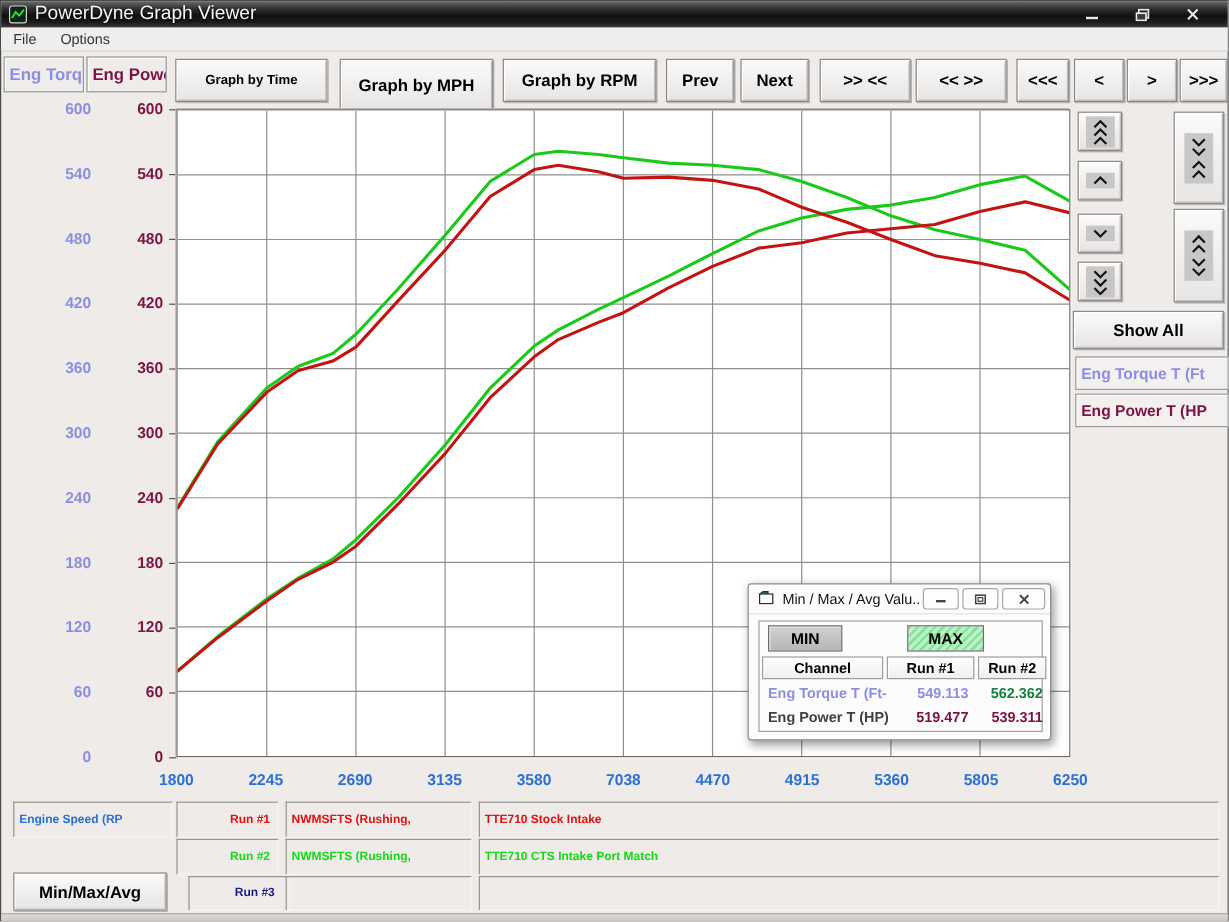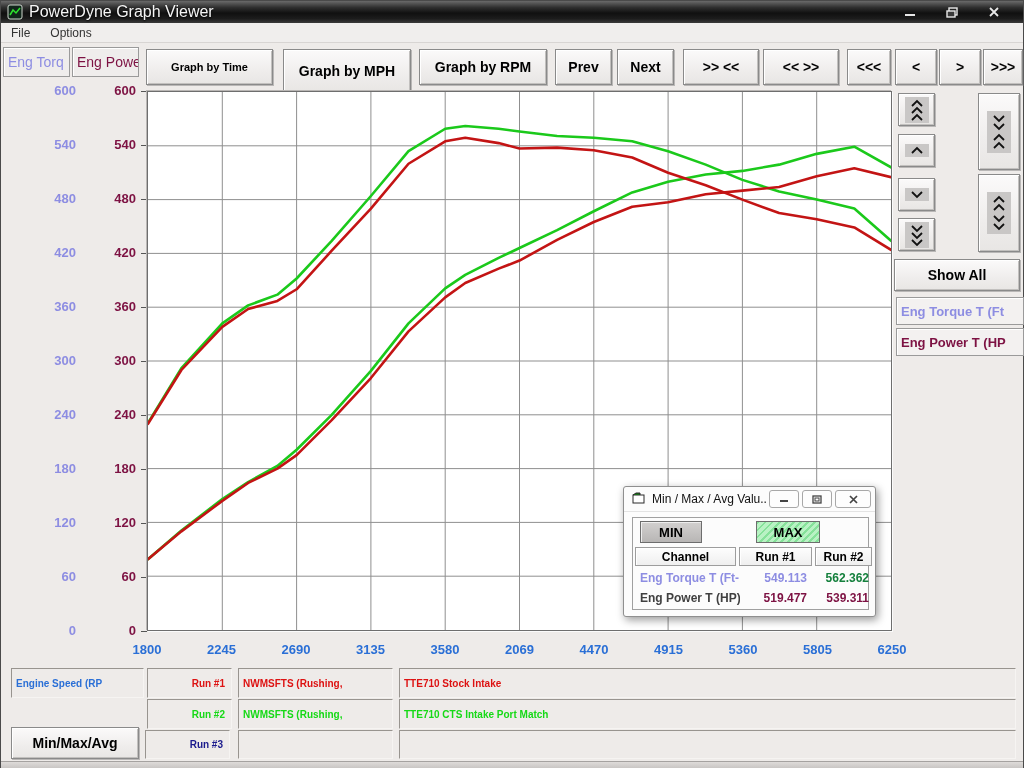--- a/index.html
+++ b/index.html
@@ -24,21 +24,21 @@
 
   
   .btn { background:linear-gradient(180deg,#fbfafa 0%,#efedec 60%,#e8e6e4 100%);
     border:1px solid #8a8a8a; box-shadow:inset 1px 1px 0 #ffffff, inset -1px -1px 0 #c2c0be, 1px 1px 0 rgba(120,120,120,.45);
     font-weight:bold; font-size:13px; color:#000; display:flex; align-items:center; justify-content:center;
     position:absolute; cursor:default; white-space:nowrap; }
 
   
   .chan-tab { position:absolute; top:46px; height:30px; width:67px; background:#efedec;
     border:1px solid #9a9a9a; box-shadow:inset 1px 1px 0 #fff;
-    font-weight:normal; font-size:14px; display:flex; align-items:center; padding-left:4px;
+    font-weight:bold; font-size:14px; display:flex; align-items:center; padding-left:4px;
     overflow:hidden; white-space:nowrap; }
 
   
   #plot { position:absolute; left:146px; top:90px; width:745px; height:540px; background:#ffffff;
     border:1px solid #6e6e6e; box-shadow:-1px -1px 0 #b9b6b4, 1px 1px 0 #fbfbfb; }
   #plot svg { display:block; width:100%; height:100%; }
   .ytick-mark { position:absolute; width:6px; height:1px; background:#555; left:140px; }
   .ylabel { position:absolute; font-weight:bold; font-size:13px; text-align:right; }
   .xlabel { position:absolute; font-weight:bold; font-size:13px; color:#2a6fd6; text-align:center; width:64px; top:641px; }
 
@@ -198,21 +198,21 @@
         <polyline points="0.0,333.0 33.5,279.0 74.5,235.8 100.4,217.8 129.7,209.7 149.0,198.0 184.2,159.3 223.5,117.0 261.2,72.0 298.0,49.5 318.1,45.9 351.6,51.3 372.5,56.7 410.2,55.8 447.0,58.5 485.5,65.7 521.5,81.0 559.2,93.6 596.0,108.0 632.8,121.5 670.5,127.8 708.2,135.9 745.0,158.4" fill="none" stroke="#c31414" stroke-width="2.6" stroke-linejoin="round" stroke-linecap="round"></polyline>
       </svg>
   </div>
 
   <div id="xaxis">
       <div class="xlabel" style="left: 114px;">1800</div>
       <div class="xlabel" style="left: 188.5px;">2245</div>
       <div class="xlabel" style="left: 263px;">2690</div>
       <div class="xlabel" style="left: 337.5px;">3135</div>
       <div class="xlabel" style="left: 412px;">3580</div>
-      <div class="xlabel" style="left: 486.5px;">2069</div>
+      <div class="xlabel" style="left: 486.5px;">7038</div>
       <div class="xlabel" style="left: 561px;">4470</div>
       <div class="xlabel" style="left: 635.5px;">4915</div>
       <div class="xlabel" style="left: 710px;">5360</div>
       <div class="xlabel" style="left: 784.5px;">5805</div>
       <div class="xlabel" style="left: 859px;">6250</div>
     </div>
 
   <div class="btn chev-btn" style="left:897px; top:92px;  width:37px; height:33px;">
     <span class="chev-inner">
         <svg width="16" height="22">
@@ -302,20 +302,20 @@
   </div>
 
   <div class="sunken" style="left:10px; top:667px; width:133px; height:30px; padding-left:4px; color:#2a6fd6;">Engine Speed (RP</div>
   <div id="run-rows">
       <div class="sunken" style="left: 146px; top: 667px; width: 85px; height: 30px; color: rgb(221, 18, 18); justify-content: flex-end; padding: 0px 6px;">Run #1</div>
       <div class="sunken" style="left: 237px; top: 667px; width: 155px; height: 30px; color: rgb(221, 18, 18); justify-content: flex-start; padding: 0px 4px;">NWMSFTS (Rushing,</div>
       <div class="sunken" style="left: 398px; top: 667px; width: 617px; height: 30px; color: rgb(221, 18, 18); justify-content: flex-start; padding: 8px 4px;">TTE710 Stock Intake</div>
       <div class="sunken" style="left: 146px; top: 698px; width: 85px; height: 30px; color: rgb(22, 217, 22); justify-content: flex-end; padding: 0px 6px;">Run #2</div>
       <div class="sunken" style="left: 237px; top: 698px; width: 155px; height: 30px; color: rgb(22, 217, 22); justify-content: flex-start; padding: 0px 4px;">NWMSFTS (Rushing,</div>
       <div class="sunken" style="left: 398px; top: 698px; width: 617px; height: 30px; color: rgb(22, 217, 22); justify-content: flex-start; padding: 5px 4px;">TTE710 CTS Intake Port Match</div>
-      <div class="sunken" style="left: 144px; top: 729px; width: 85px; height: 29px; color: rgb(26, 26, 140); justify-content: flex-end; padding: 0px 6px;">Run #3</div>
+      <div class="sunken" style="left: 156px; top: 729px; width: 85px; height: 29px; color: rgb(26, 26, 140); justify-content: flex-end; padding: 0px 12px;">Run #3</div>
       <div class="sunken" style="left: 237px; top: 729px; width: 155px; height: 29px; color: rgb(26, 26, 140); justify-content: flex-start; padding: 0px 4px;"></div>
       <div class="sunken" style="left: 398px; top: 729px; width: 617px; height: 29px; color: rgb(26, 26, 140); justify-content: flex-start; padding: 0px 4px;"></div>
     </div>
   <div class="btn" style="left:10px; top:726px; width:128px; height:32px; font-size:14px;">Min/Max/Avg</div>
 
   <div class="bottom-strip"></div>
 </div>
 
 </body></html>

